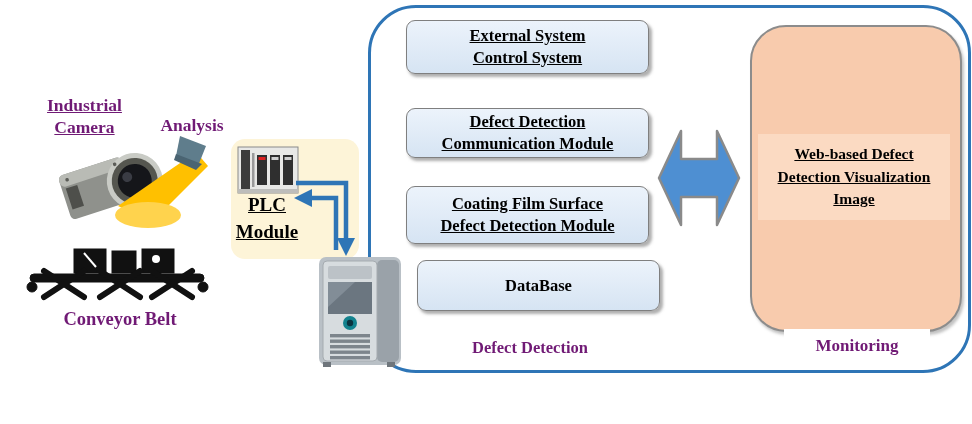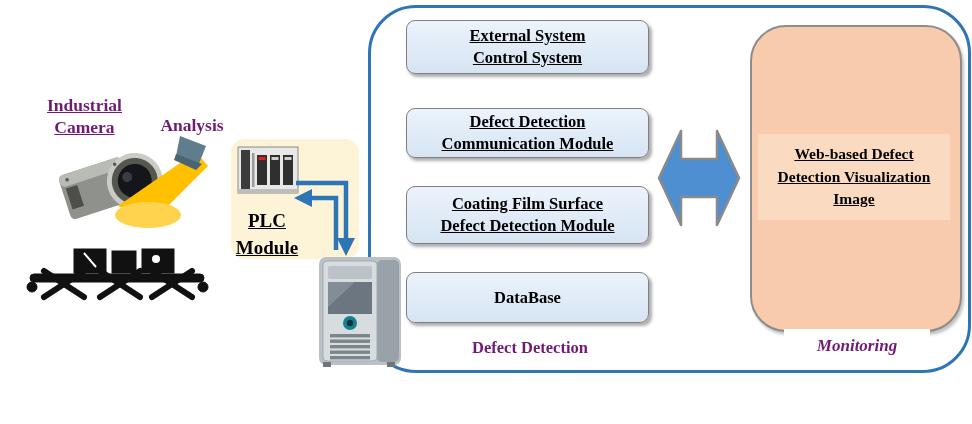--- a/index.html
+++ b/index.html
@@ -38,44 +38,45 @@
     background:#fbdac2;display:flex;align-items:center;justify-content:center;
     text-align:center;font-size:15.5px;line-height:1.45;
   }
   
   .plc-panel{
     left:231px;top:139px;width:128px;height:120px;
     background:#fdf4d8;border-radius:14px;
   }
   .plc-text{
     left:226px;top:192px;width:82px;height:58px;
-    text-align:center;font-size:19px;line-height:1.4;margin-top:16px;
+    text-align:center;font-size:19px;line-height:1.4;
   }
   .lab-ind-camera{left:21px;top:95px;width:127px;height:44px;font-size:17.5px;line-height:1.25;}
   .lab-lighting{left:148px;top:111px;width:88px;height:29px;font-size:17.5px;}
   .lab-surface{left:4px;top:224px;width:149px;height:27px;font-size:17.5px;}
   .lab-conveyor{left:48px;top:302px;width:144px;height:34px;font-size:18.5px;}
   .lab-transfer{left:166px;top:356px;width:147px;height:42px;font-size:18.5px;}
   .lab-defect{left:456px;top:334px;width:148px;height:28px;font-size:16.5px;}
-  .lab-monitoring{left:784px;top:329px;width:146px;height:34px;font-size:17px;font-style:italic;}
+  .lab-monitoring{left:784px;top:329px;width:146px;height:34px;font-size:17px;}
   .lab-title{left:522px;top:382px;width:341px;height:31px;font-size:20px;}
   svg{display:block;}
 </style>
 </head>
 <body>
 
 <div class="canvas">
 
   <div class="abs big-rect"></div>
 
   <div class="abs plc-panel"></div>
 
   <div class="abs label lab-ind-camera pre">Industrial
 Camera</div>
   <div class="abs label lab-lighting">Analysis</div>
+  <div class="abs label lab-conveyor">Conveyor Belt</div>
 
   <div class="abs" style="left:50px;top:132px;width:124px;height:100px;">
     <svg width="124" height="100" viewBox="0 0 124 100">
       <g transform="rotate(-18 62 50)">
         <rect x="12" y="28" width="66" height="46" rx="5" fill="#8f918c"></rect>
         <rect x="12" y="28" width="66" height="12" rx="5" fill="#b9bbb5"></rect>
         <rect x="16" y="42" width="12" height="22" fill="#4e4f4b"></rect>
         <circle cx="84" cy="56" r="28" fill="#c9cbc5"></circle>
         <circle cx="84" cy="56" r="23" fill="#55564f"></circle>
         <circle cx="84" cy="56" r="17" fill="#15161a"></circle>
@@ -168,21 +169,21 @@
       <rect x="70" y="110" width="8" height="5" fill="#6f767c"></rect>
     </svg>
   </div>
 
   <div class="abs module-box pre" style="top:20px;height:52px;">External System
 Control System</div>
   <div class="abs module-box pre" style="top:108px;height:48px;">Defect Detection
 Communication Module</div>
   <div class="abs module-box pre" style="top:186px;height:56px;">Coating Film Surface
 Defect Detection Module</div>
-  <div class="abs module-box" style="top:272px;height:49px;">DataBase</div>
+  <div class="abs module-box" style="top:260px;height:49px;margin-left:11px;">DataBase</div>
 
   <div class="abs" style="left:657px;top:127px;width:84px;height:102px;">
     <svg width="84" height="102" viewBox="0 0 84 102">
       <polygon points="2,51 24,4 24,32 60,32 60,4 82,51 60,98 60,70 24,70 24,98" fill="#4e8fd2" stroke="#8a8a8a" stroke-width="2.5" stroke-linejoin="round"></polygon>
     </svg>
   </div>
 
   <div class="abs viz-box"></div>
   <div class="abs viz-band pre">Web-based Defect
 Detection Visualization

